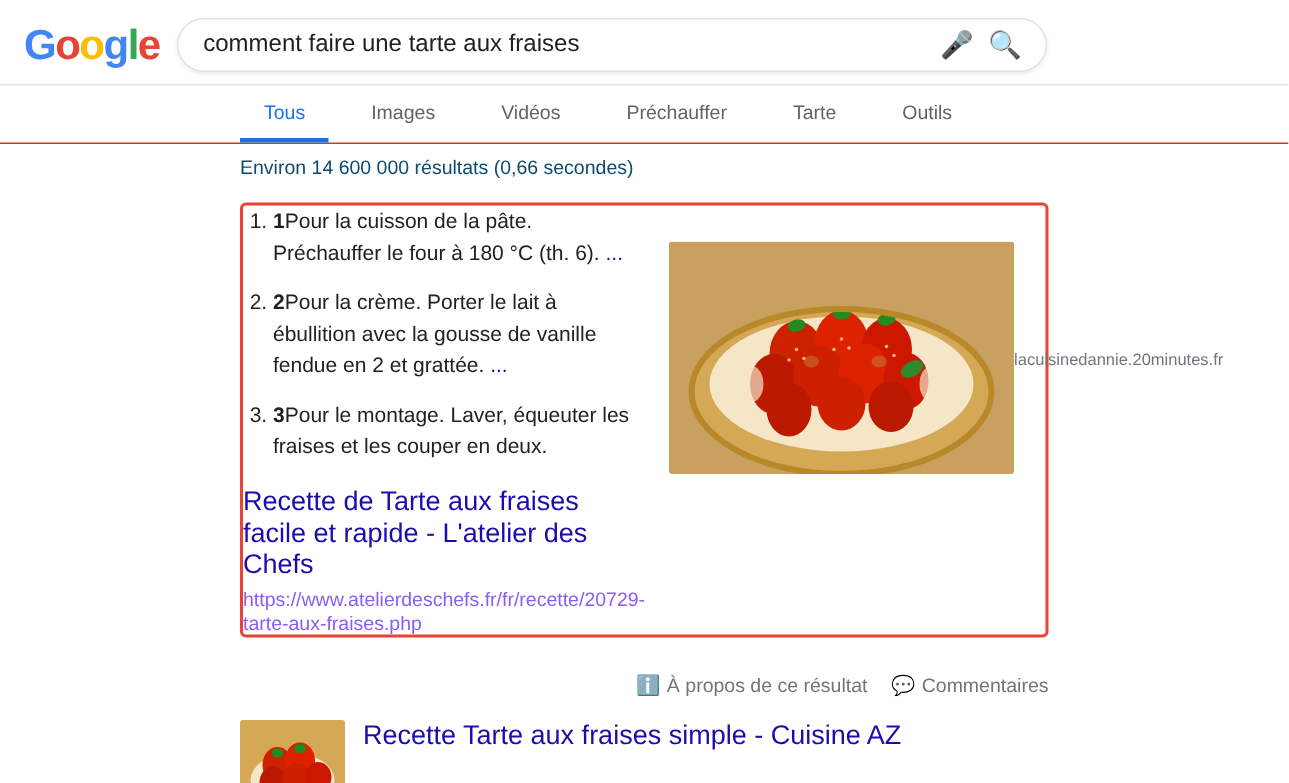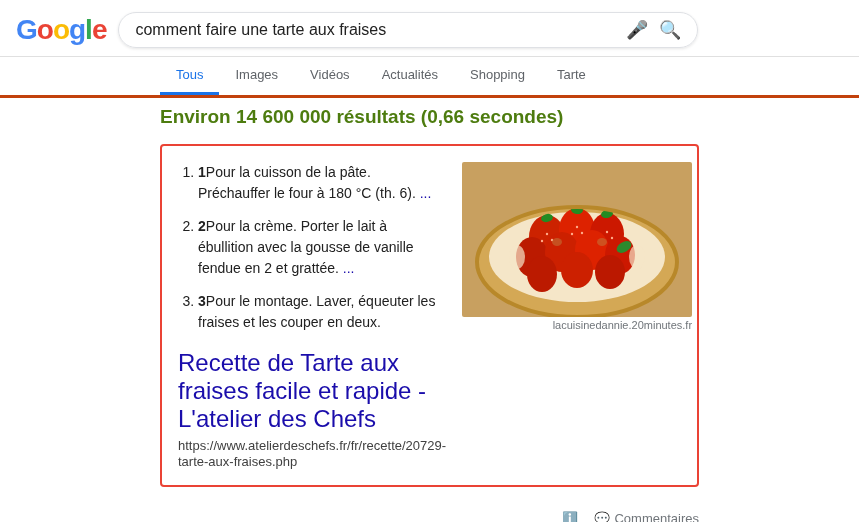--- a/index.html
+++ b/index.html
@@ -64,56 +64,54 @@
       font-size: 18px;
       color: #4285F4;
       cursor: pointer;
     }
 
     
     .nav-tabs {
       display: flex;
       align-items: center;
       padding: 0 160px;
-      border-bottom: 3px solid #c2410c;
-      gap: 0;
+      border-bottom: 1px solid #c2410c;
+      gap: 12px;
     }
     .nav-tab {
       padding: 10px 16px;
       font-size: 13px;
       color: #5f6368;
       cursor: pointer;
       text-decoration: none;
       border-bottom: 3px solid transparent;
       white-space: nowrap;
     }
     .nav-tab.active {
       color: #1a73e8;
       border-bottom: 3px solid #1a73e8;
       font-weight: 500;
     }
 
     
     .results-count {
       padding: 8px 160px;
-      font-size: 19px;
-      color: #4d7c0f;
-      font-weight: bold;
+      font-size: 13px;
+      color: #0c4a6e;
     }
 
     
     .main-content {
       padding: 8px 160px;
     }
 
     
     .featured-box {
       border: 2px solid #ea4335;
       border-radius: 4px;
-      padding: 16px;
       margin-bottom: 16px;
       display: flex;
       gap: 16px;
       align-items: flex-start;
     }
 
     .featured-content {
       flex: 1;
     }
 
@@ -149,28 +147,28 @@
 
     .image-caption {
       font-size: 11px;
       color: #70757a;
       text-align: center;
       margin-top: 2px;
     }
 
     .featured-title {
       color: #1a0dab;
-      font-size: 24px;
+      font-size: 18px;
       text-decoration: none;
       display: block;
       margin-bottom: 4px;
     }
 
     .featured-url {
-      color: #404040;
+      color: #8b5cf6;
       font-size: 13px;
       text-decoration: none;
     }
 
     .result-meta {
       display: flex;
       align-items: center;
       justify-content: flex-end;
       gap: 16px;
       padding-top: 8px;
@@ -231,23 +229,23 @@
       <span class="mic-icon">🎤</span>
       <span class="search-icon">🔍</span>
     </div>
   </div>
 </div>
 
 <div class="nav-tabs">
   <a class="nav-tab active">Tous</a>
   <a class="nav-tab">Images</a>
   <a class="nav-tab">Vidéos</a>
-  <a class="nav-tab">Actualités</a>
-  <a class="nav-tab">Shopping</a>
+  <a class="nav-tab">Préchauffer</a>
   <a class="nav-tab">Tarte</a>
+  <a class="nav-tab">Outils</a>
 </div>
 
 <div class="results-count">Environ 14 600 000 résultats (0,66 secondes)</div>
 
 <div class="main-content">
 
   <div class="featured-box">
     <div class="featured-content">
       <ol class="featured-list">
         <li>
@@ -257,21 +255,21 @@
           <strong>2</strong>Pour la crème. Porter le lait à ébullition avec la gousse de vanille fendue en 2 et grattée. <span class="more">...</span>
         </li>
         <li>
           <strong>3</strong>Pour le montage. Laver, équeuter les fraises et les couper en deux.
         </li>
       </ol>
       <a class="featured-title" href="#">Recette de Tarte aux fraises facile et rapide - L'atelier des Chefs</a>
       <a class="featured-url" href="#">https://www.atelierdeschefs.fr/fr/recette/20729-tarte-aux-fraises.php</a>
     </div>
 
-    <div style="display:flex;flex-direction:column;align-items:flex-end;">
+    <div style="display:flex;flex-direction:row;align-items:center;margin-top:24px;">
       <div class="featured-image">
         
         <svg viewBox="0 0 230 155" xmlns="http://www.w3.org/2000/svg">
 
           <rect width="230" height="155" fill="#c8a060"></rect>
 
           <ellipse cx="115" cy="100" rx="100" ry="55" fill="#d4a855"></ellipse>
 
           <ellipse cx="115" cy="95" rx="88" ry="45" fill="#f5e6c8"></ellipse>
 
@@ -310,20 +308,21 @@
           <ellipse cx="175" cy="95" rx="8" ry="12" fill="#f5e6c8" opacity="0.7"></ellipse>
         </svg>
       </div>
       <div class="image-caption">lacuisinedannie.20minutes.fr</div>
     </div>
   </div>
 
   <div class="result-meta">
     <div class="result-meta-item">
       <span>ℹ️</span>
+      <span>À propos de ce résultat</span>
     </div>
     <div class="result-meta-item">
       <span>💬</span>
       <span>Commentaires</span>
     </div>
   </div>
 
   <div class="result-item" style="margin-top:16px;">
     <div class="result-header">
       <div class="result-thumbnail">

